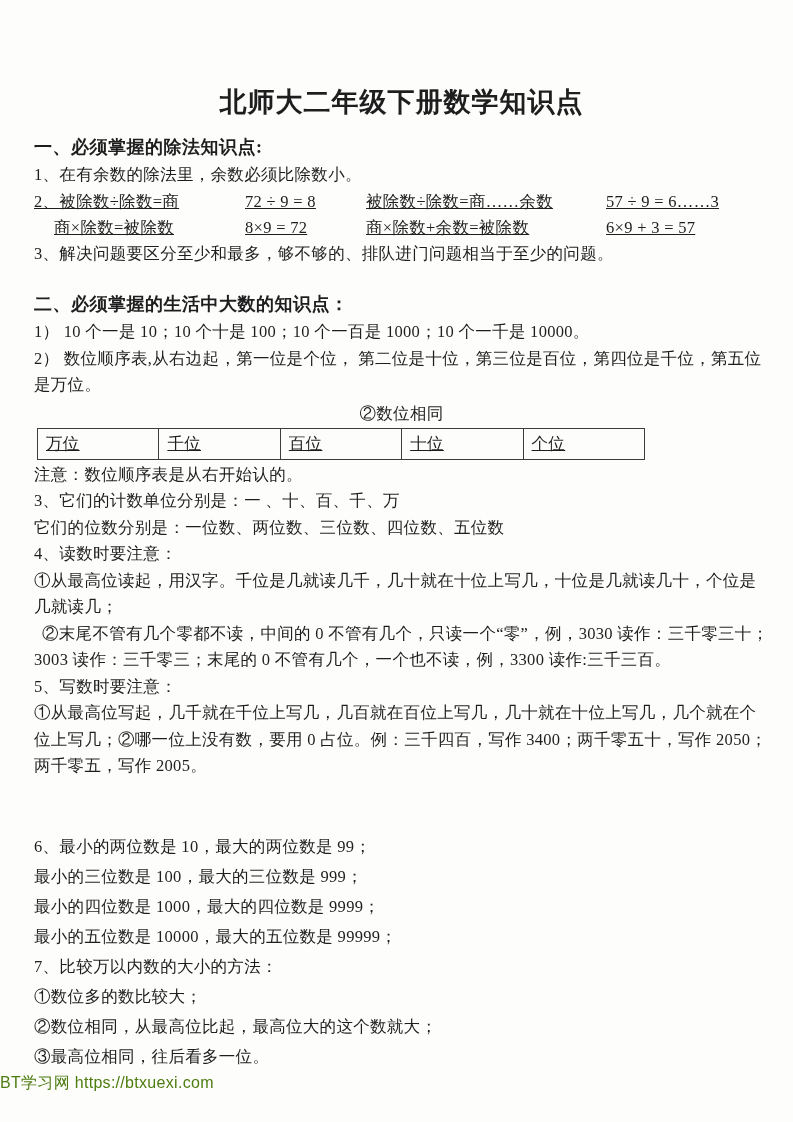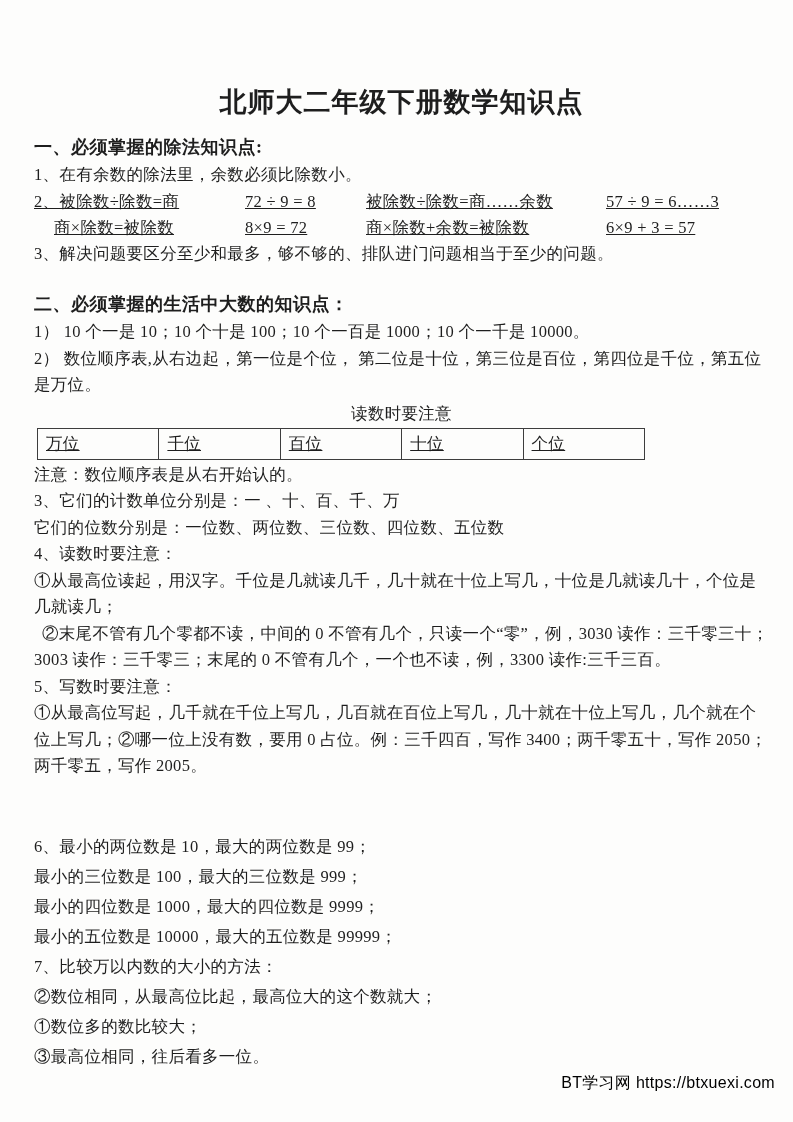--- a/index.html
+++ b/index.html
@@ -74,24 +74,24 @@
     letter-spacing:0.3px;
     vertical-align:middle;
   }
 
   .sp { line-height:30px; }
 
   .footer {
     position:absolute;
     left:0; right:18px;
     bottom:28px;
-    text-align:right;
+    text-align:left;
     font-family:"Liberation Sans","DejaVu Sans",sans-serif;
     font-size:16px;
-    color:#000000;
+    color:#4d7c0f;
     letter-spacing:0.3px;
   }
 </style>
 </head>
 <body>
 
 <div class="page">
   <div class="content">
 
     <h1 class="doc-title">北师大二年级下册数学知识点</h1>
@@ -113,21 +113,21 @@
       <span class="c c4">6×9 + 3 = 57</span>
     </div>
 
     <p class="line">3、解决问题要区分至少和最多，够不够的、排队进门问题相当于至少的问题。</p>
 
     <h2 class="sec-heading gap-sm">二、必须掌握的生活中大数的知识点：</h2>
 
     <p class="line">1）  10 个一是 10；10 个十是 100；10 个一百是 1000；10 个一千是 10000。</p>
     <p class="line">2）  数位顺序表,从右边起，第一位是个位，  第二位是十位，第三位是百位，第四位是千位，第五位是万位。</p>
 
-    <div class="table-title">读数时要注意</div>
+    <div class="table-title">②数位相同</div>
 
     <table class="pv-table">
       <tbody>
           <tr>
         <td>万位</td>
         <td>千位</td>
         <td>百位</td>
         <td>十位</td>
         <td>个位</td>
       </tr>
@@ -142,20 +142,20 @@
     <p class="line indent-first">②末尾不管有几个零都不读，中间的 0 不管有几个，只读一个“零”，例，3030 读作：三千零三十；3003 读作：三千零三；末尾的 0 不管有几个，一个也不读，例，3300 读作:三千三百。</p>
     <p class="line">5、写数时要注意：</p>
     <p class="line">①从最高位写起，几千就在千位上写几，几百就在百位上写几，几十就在十位上写几，几个就在个位上写几；②哪一位上没有数，要用 0 占位。例：三千四百，写作 3400；两千零五十，写作 2050；两千零五，写作 2005。</p>
 
     <p class="line sp gap-lg">6、最小的两位数是 10，最大的两位数是 99；</p>
     <p class="line sp">最小的三位数是 100，最大的三位数是 999；</p>
     <p class="line sp">最小的四位数是 1000，最大的四位数是 9999；</p>
     <p class="line sp">最小的五位数是 10000，最大的五位数是 99999；</p>
 
     <p class="line sp">7、比较万以内数的大小的方法：</p>
+    <p class="line sp">①数位多的数比较大；</p>
     <p class="line sp">②数位相同，从最高位比起，最高位大的这个数就大；</p>
-    <p class="line sp">①数位多的数比较大；</p>
     <p class="line sp">③最高位相同，往后看多一位。</p>
 
   </div>
 
   <div class="footer">BT学习网 https://btxuexi.com</div>
 </div>
 
 </body></html>

